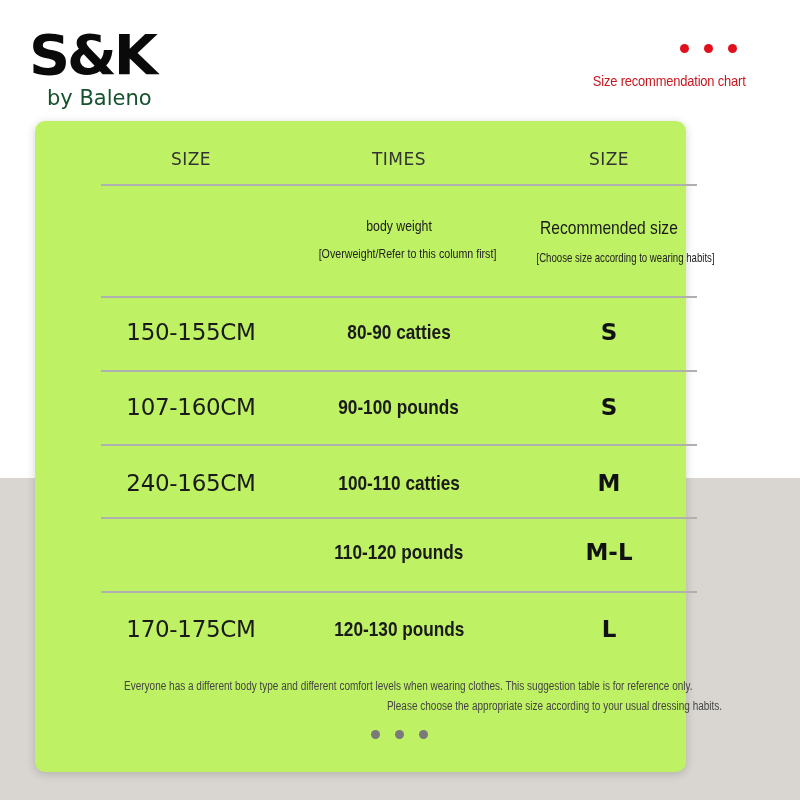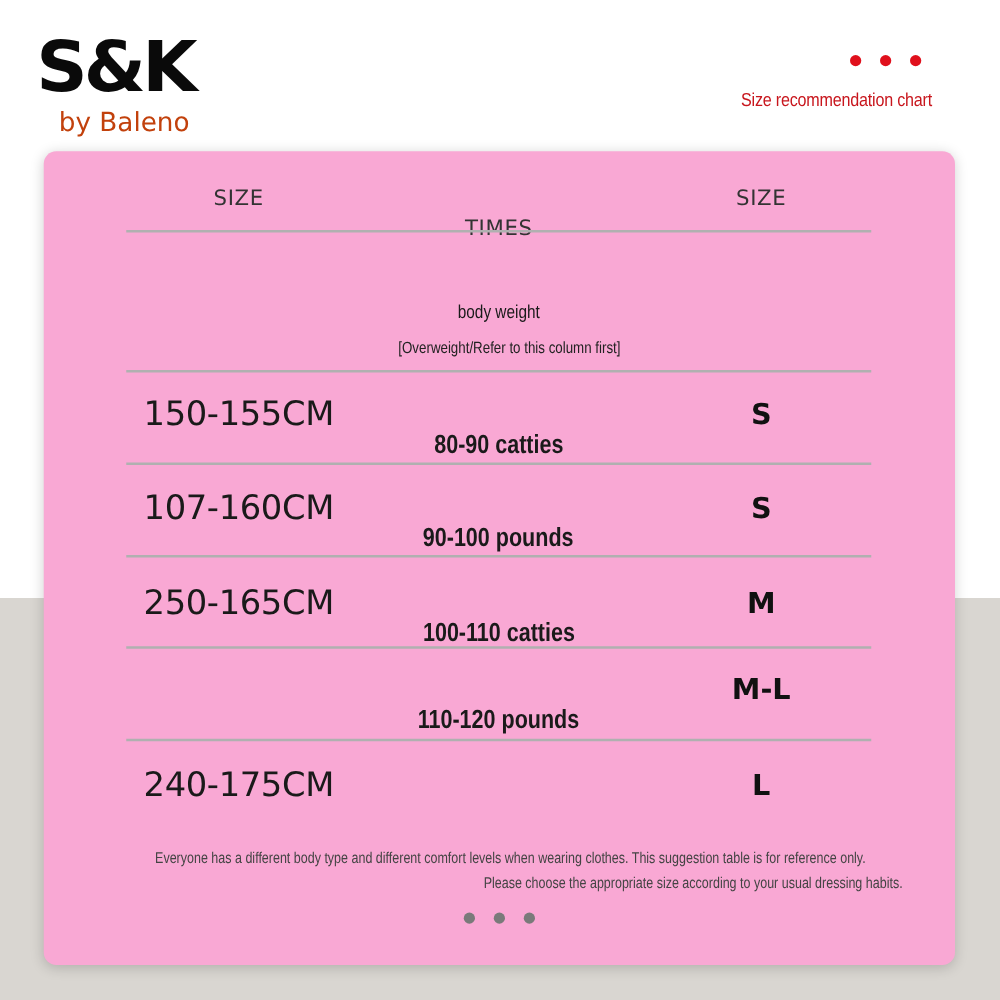--- a/index.html
+++ b/index.html
@@ -22,21 +22,21 @@
       color: #0a0a0a;
       transform: scaleX(1.02);
       transform-origin: left;
     }
     .logo-sub {
       font-family: "DejaVu Sans", sans-serif;
       font-size: 21px;
       line-height: 24px;
       margin-left: 18px;
       margin-top: 2px;
-      color: #c2410c;
+      color: #14532d;
     }
     .chart-label {
       position: absolute; right: 54px; top: 44px;
       text-align: left;
     }
     .red-dots {
       display: flex; justify-content: flex-end; gap: 15px;
       margin-right: 9px;
     }
     .red-dot {
@@ -46,31 +46,31 @@
       margin-top: 19px;
       font-family: "Liberation Sans Narrow", "Liberation Sans", sans-serif;
       font-size: 15px;
       color: #c8161d;
       letter-spacing: -0.2px;
       transform: scaleX(0.86);
       transform-origin: right;
       white-space: nowrap;
     }
     .card {
-      position: absolute; left: 35px; top: 121px; width: 729px; height: 651px;
-      background: #f9a8d4;
+      position: absolute; left: 35px; top: 121px; width: 651px; height: 651px;
+      background: #bef264;
       border-radius: 10px;
       box-shadow: 0 2px 10px rgba(0,0,0,0.18);
     }
     .table {
       position: absolute; left: 66px; top: 0; width: 596px;
     }
     .col { position: absolute; text-align: center; }
     .c1 { left: 0; width: 180px; }
-    .c2 { left: 200px; width: 196px; margin-top: 24px; }
+    .c2 { left: 200px; width: 196px; }
     .c3 { left: 410px; width: 196px; }
     .hdr-row { position: absolute; left: 0; top: 28px; width: 596px; height: 30px; }
     .hdr-text {
       font-family: "DejaVu Sans", sans-serif;
       font-size: 17px; color: #333; letter-spacing: 0.5px;
     }
     .hline {
       position: absolute; left: 0; width: 596px; height: 2px; background: #b0b0b0;
     }
     .sub-row { position: absolute; left: 0; top: 85px; width: 596px; height: 70px; }
@@ -80,21 +80,21 @@
       transform: scaleX(0.82);
       white-space: nowrap;
     }
     .sub-title-big { font-size: 30px; font-weight: bold; color: #1a1a1a; line-height: 40px; }
     .sub-title-sm { font-size: 15px; color: #1a1a1a; line-height: 40px; }
     .sub-title-md { font-size: 19px; color: #1a1a1a; line-height: 44px; }
     .sub-note { font-size: 13px; color: #222; line-height: 16px; display: block; margin-top: 0; }
     .data-row { position: absolute; left: 0; width: 596px; height: 40px; }
     .h-val {
       font-family: "DejaVu Sans", sans-serif;
-      font-size: 27px; color: #1a1a1a; line-height: 40px; letter-spacing: -0.3px;
+      font-size: 23px; color: #1a1a1a; line-height: 40px; letter-spacing: -0.3px;
     }
     .w-val { font-size: 21px; color: #1a1a1a; line-height: 40px; font-weight: bold; }
     .s-val {
       font-family: "DejaVu Sans", sans-serif;
       font-size: 23px; font-weight: bold; color: #111; line-height: 40px;
     }
     .footnote {
       position: absolute; left: 0; width: 729px; top: 555px; text-align: right;
       color: #444;
     }
@@ -130,52 +130,57 @@
       <div class="col c2 hdr-text">TIMES</div>
       <div class="col c3 hdr-text">SIZE</div>
     </div>
     <div class="hline" style="top:63px;"></div>
 
     <div class="sub-row">
       <div class="col c2">
         <span class="narrow sub-title-sm">body weight</span>
         <span class="narrow sub-note">[Overweight/Refer to this column first]</span>
       </div>
+      <div class="col c3">
+        <span class="narrow sub-title-md">Recommended size</span>
+        <span class="narrow sub-note" style="transform:scaleX(0.74);">[Choose size according to wearing habits]</span>
+      </div>
     </div>
     <div class="hline" style="top:175px;"></div>
 
     <div class="data-row" style="top:191px;">
       <div class="col c1 h-val">150-155CM</div>
       <div class="col c2"><span class="narrow w-val">80-90 catties</span></div>
       <div class="col c3 s-val">S</div>
     </div>
     <div class="hline" style="top:249px;"></div>
 
     <div class="data-row" style="top:266px;">
       <div class="col c1 h-val">107-160CM</div>
       <div class="col c2"><span class="narrow w-val">90-100 pounds</span></div>
       <div class="col c3 s-val">S</div>
     </div>
     <div class="hline" style="top:323px;"></div>
 
     <div class="data-row" style="top:342px;">
-      <div class="col c1 h-val">250-165CM</div>
+      <div class="col c1 h-val">240-165CM</div>
       <div class="col c2"><span class="narrow w-val">100-110 catties</span></div>
       <div class="col c3 s-val">M</div>
     </div>
     <div class="hline" style="top:396px;"></div>
 
     <div class="data-row" style="top:411px;">
       <div class="col c2"><span class="narrow w-val">110-120 pounds</span></div>
       <div class="col c3 s-val">M-L</div>
     </div>
     <div class="hline" style="top:470px;"></div>
 
     <div class="data-row" style="top:488px;">
-      <div class="col c1 h-val">240-175CM</div>
+      <div class="col c1 h-val">170-175CM</div>
+      <div class="col c2"><span class="narrow w-val">120-130 pounds</span></div>
       <div class="col c3 s-val">L</div>
     </div>
   </div>
 
   <div class="footnote">
     <div><span class="narrow">Everyone has a different body type and different comfort levels when wearing clothes. This suggestion table is for reference only.</span></div>
     <div><span class="narrow">Please choose the appropriate size according to your usual dressing habits.</span></div>
   </div>
 
   <div class="gray-dots">

